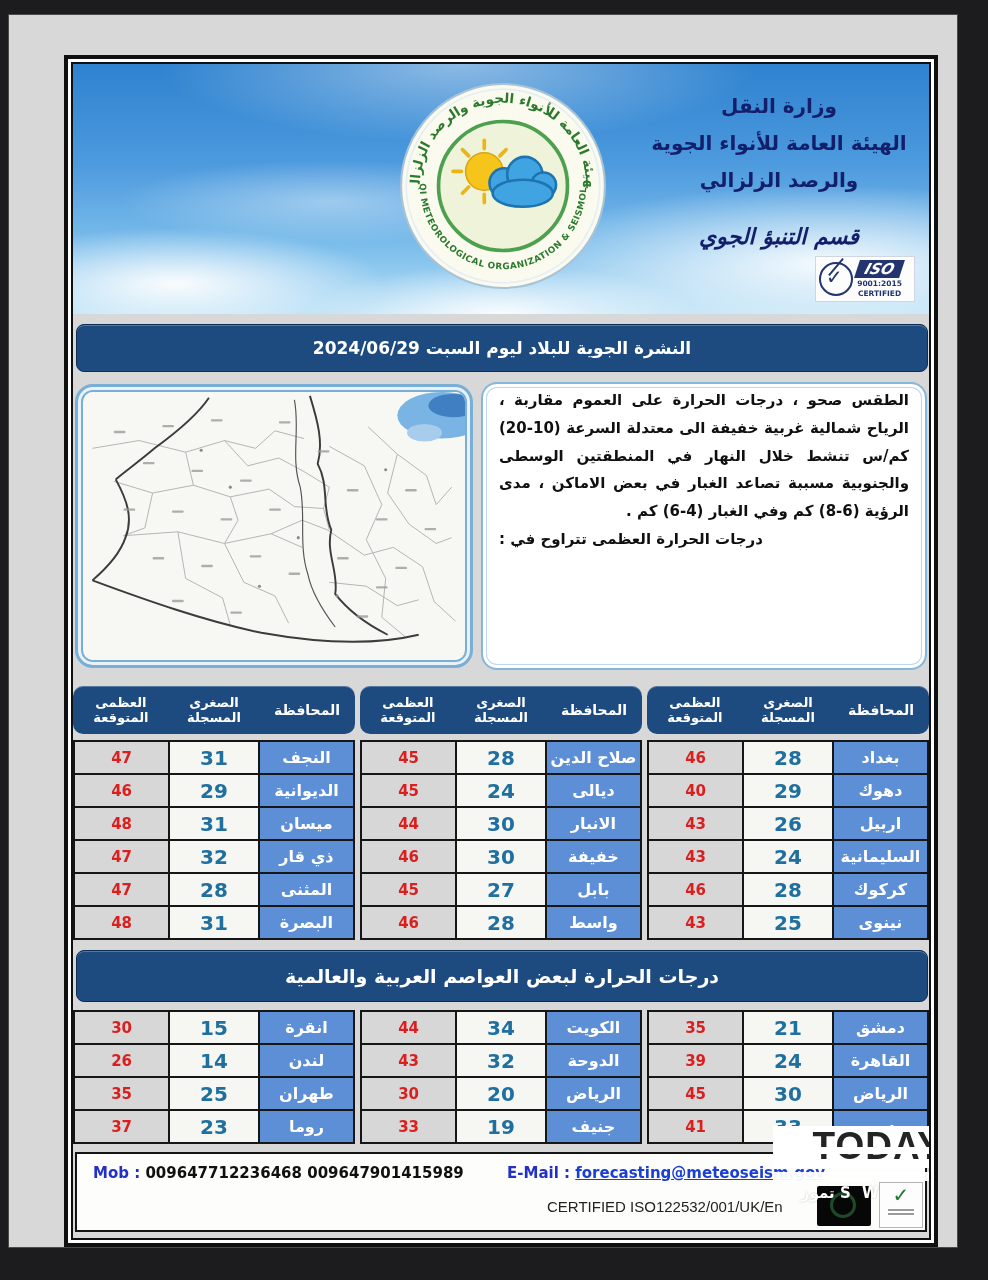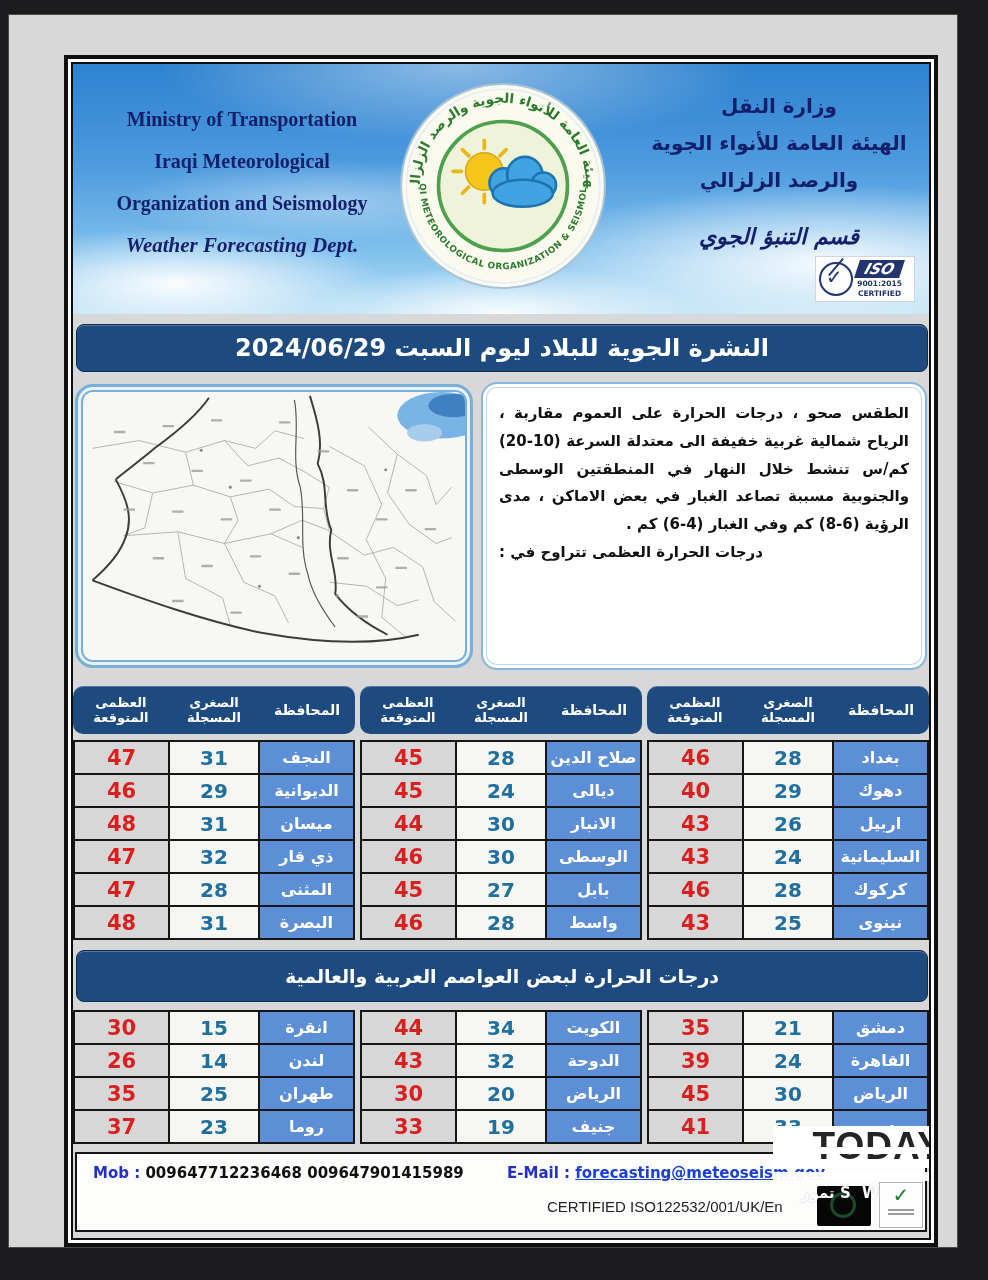--- a/index.html
+++ b/index.html
@@ -39,50 +39,50 @@
              transform:rotate(40deg);}
   .iso-right{display:flex;flex-direction:column;align-items:center;margin-left:4px;}
   .iso-flag{background:#23356f;color:#fff;font-weight:bold;font-style:italic;font-size:15px;
             padding:0 8px;transform:skewX(-18deg);line-height:18px;}
   .iso-sub{font-size:7.5px;font-weight:bold;color:#23356f;line-height:9px;margin-top:1px;}
 
   
   .banner{position:absolute;left:3px;width:850px;background:#1d4b80;border:1px solid #0e2d52;
           border-radius:8px;color:#fff;font-weight:bold;text-align:center;
           box-shadow:inset 0 1px 0 rgba(255,255,255,.25);}
-  .banner.b1{top:260px;height:46px;font-size:24px;line-height:46px;}
+  .banner.b1{top:260px;height:46px;font-size:17px;line-height:46px;}
   .banner.b2{top:886px;height:50px;font-size:19px;line-height:50px;}
 
   
   .map-wrap{position:absolute;left:2px;top:320px;width:398px;height:284px;border:3px solid #79aed6;
             border-radius:18px;padding:3px;background:#e9f2f8;box-sizing:border-box;}
   .map-inner{width:100%;height:100%;border:2px solid #79aed6;border-radius:12px;overflow:hidden;
              background:#f7f7f3;box-sizing:border-box;}
 
   
   .fc-box{position:absolute;left:408px;top:318px;width:446px;height:288px;background:#ffffff;
           border:2px solid #85b7dc;border-radius:16px;box-shadow:inset 0 0 0 3px #fff,inset 0 0 0 4px #bcd8ec;
-          box-sizing:border-box;padding:16px 16px;direction:rtl;overflow:hidden;}
+          box-sizing:border-box;padding:3px 16px;direction:rtl;overflow:hidden;}
   .fc-par{font-size:15px;font-weight:bold;color:#101010;line-height:1.85;text-align:justify;text-align-last:right;}
   .fc-line{font-size:15px;font-weight:bold;color:#101010;line-height:1.8;text-align:left;}
 
   
   .thead{position:absolute;top:622px;height:48px;width:282px;background:#1d4b80;border-radius:10px;
          color:#fff;font-weight:bold;font-size:13px;display:flex;align-items:center;text-align:center;
          box-shadow:inset 0 1px 0 rgba(255,255,255,.25);}
   .thead .h-col{display:flex;flex-direction:column;justify-content:center;line-height:15px;}
   .h-max{flex:34;}.h-min{flex:32;}.h-gov{flex:34;font-size:14px;}
   .tbody{position:absolute;width:282px;border:2px solid #161616;background:#fff;box-sizing:border-box;}
   .tb-gov{top:676px;}
   .tb-cap{top:946px;}
   .t0{left:0;} .t1{left:287px;} .t2{left:574px;}
   .t-row{display:flex;height:31px;}
   .t-row + .t-row{border-top:2px solid #161616;}
   .cell{display:flex;align-items:center;justify-content:center;box-sizing:border-box;}
-  .c-max{flex:34;background:#d7d7d7;color:#da1f1f;font-size:21px;font-weight:bold;}
+  .c-max{flex:34;background:#d7d7d7;color:#da1f1f;font-size:15px;font-weight:bold;}
   .c-min{flex:32;background:#f6f6f2;color:#1f6f9f;font-size:20px;font-weight:bold;
          border-left:2px solid #161616;border-right:2px solid #161616;}
   .c-name{flex:34;background:#5d8fd6;color:#fff;font-size:16px;font-weight:bold;direction:rtl;}
 
   
   .footer{position:absolute;left:2px;top:1088px;width:852px;height:80px;background:#fdfdfb;
           border:2px solid #141414;box-sizing:border-box;}
   .f-mob{position:absolute;left:16px;top:10px;font-size:15px;font-weight:bold;color:#101010;}
   .f-mob .lbl{color:#2330c8;}
   .f-mail{position:absolute;left:430px;top:10px;font-size:15px;font-weight:bold;color:#101010;}
@@ -110,26 +110,20 @@
           letter-spacing:3px;text-shadow:0 0 2px rgba(0,0,0,.25);}
 </style>
 </head>
 <body>
 
 <div class="page">
   <div class="frame">
     <div class="frame-inner">
 
       <div class="hdr">
-        <div class="hdr-en">
-          <div>Ministry of Transportation</div>
-          <div>Iraqi Meteorological</div>
-          <div>Organization and Seismology</div>
-          <div class="it">Weather Forecasting Dept.</div>
-        </div>
 
         <div class="hdr-ar">
           <div>وزارة النقل</div>
           <div>الهيئة العامة للأنواء الجوية</div>
           <div>والرصد الزلزالي</div>
         </div>
         <div class="hdr-dept">قسم التنبؤ الجوي</div>
 
         <div class="logo">
           <svg viewBox="0 0 200 200" width="208" height="208">
@@ -355,21 +349,21 @@
           <div class="cell c-name">ديالى</div>
         </div>
           <div class="t-row">
           <div class="cell c-max">44</div>
           <div class="cell c-min">30</div>
           <div class="cell c-name">الانبار</div>
         </div>
           <div class="t-row">
           <div class="cell c-max">46</div>
           <div class="cell c-min">30</div>
-          <div class="cell c-name">الوسطى</div>
+          <div class="cell c-name">خفيفة</div>
         </div>
           <div class="t-row">
           <div class="cell c-max">45</div>
           <div class="cell c-min">27</div>
           <div class="cell c-name">بابل</div>
         </div>
           <div class="t-row">
           <div class="cell c-max">46</div>
           <div class="cell c-min">28</div>
           <div class="cell c-name">واسط</div>

